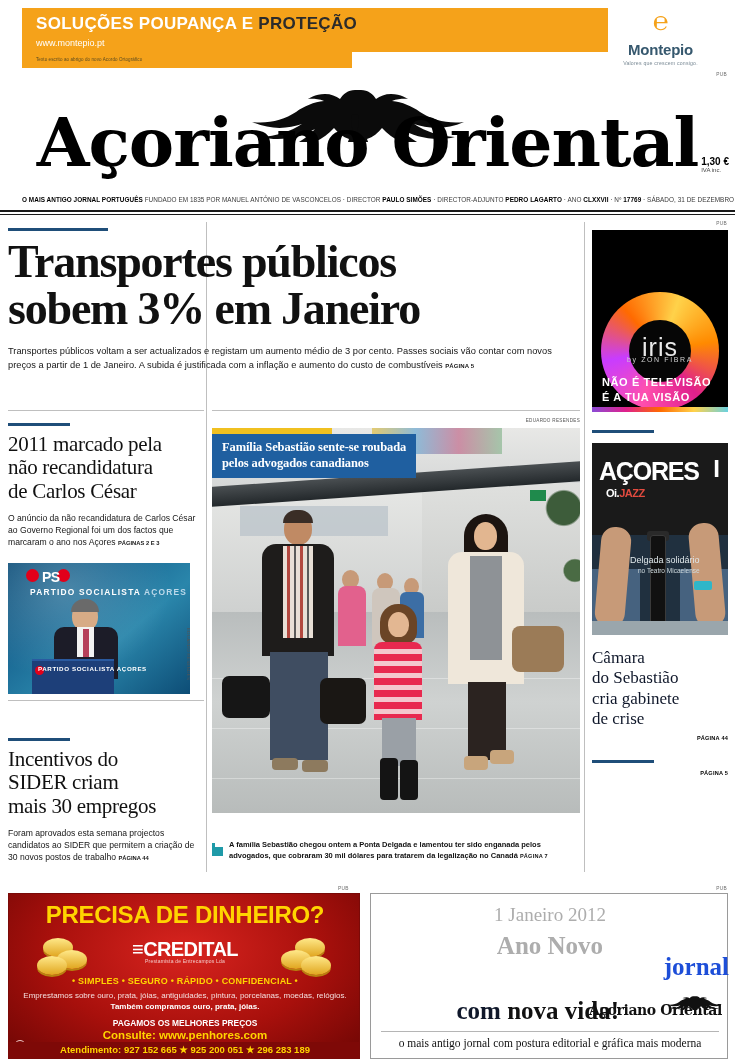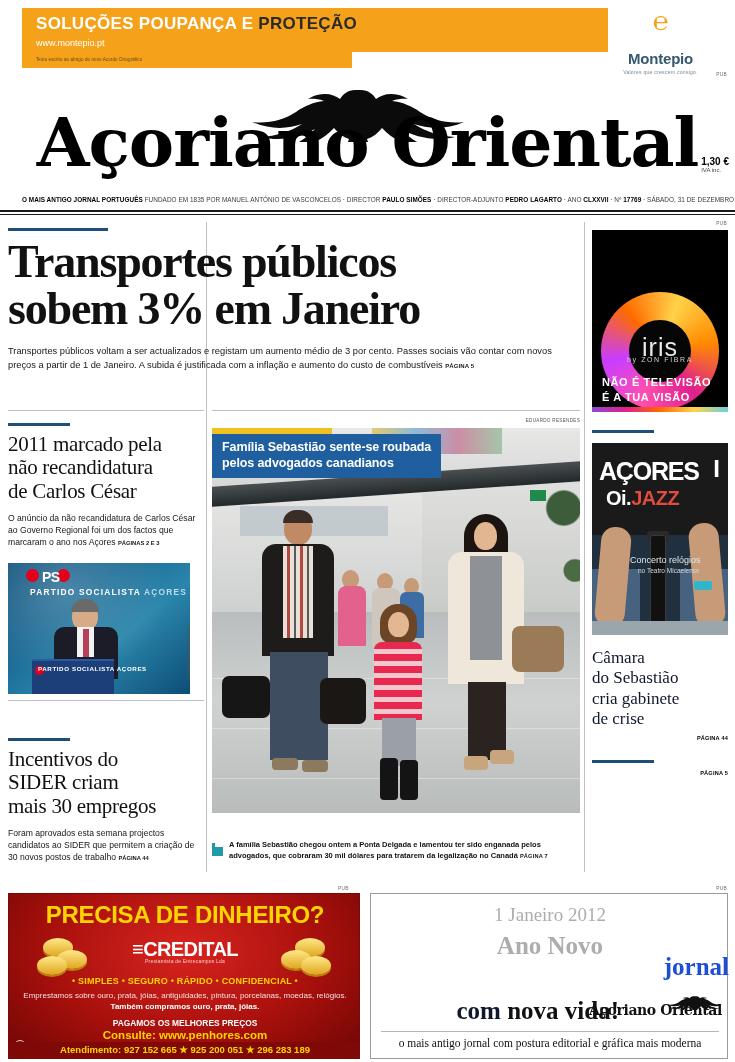--- a/index.html
+++ b/index.html
@@ -16,21 +16,21 @@
   
   .topad { position:absolute; left:22px; top:8px; width:691px; height:60px; background:#ffffff; }
   .topad-orange { position:absolute; left:0; top:0; width:600px; height:44px; background:#f5a21a; }
   .topad-orange2 { position:absolute; left:0; top:44px; width:330px; height:16px; background:#f5a21a; }
   .topad-title { position:absolute; left:14px; top:6px; font-size:17px; font-weight:700; letter-spacing:.3px; color:#ffffff; white-space:nowrap; }
   .topad-title b { color:#2b2b2b; font-weight:700; }
   .topad-url { position:absolute; left:14px; top:30px; font-size:9px; color:#ffffff; }
   .topad-legal { position:absolute; left:14px; top:49px; font-size:4.5px; color:#5a4a20; letter-spacing:.1px; }
   .montepio { position:absolute; right:0; top:0; width:105px; height:60px; background:#fff; text-align:center; }
   .mp-mark { font-size:26px; color:#f5a21a; line-height:1; margin-top:1px; font-family:"Liberation Serif", serif; font-weight:700; font-style:italic; }
-  .mp-name { font-size:15px; font-weight:700; color:#36586e; letter-spacing:-.2px; margin-top:15px; }
+  .mp-name { font-size:15px; font-weight:700; color:#36586e; letter-spacing:-.2px; margin-top:6px; }
   .mp-tag { font-size:5.2px; color:#7b8b96; letter-spacing:.2px; margin-top:2px; }
   .pub { position:absolute; font-size:4.8px; color:#6b6b6b; letter-spacing:.3px; }
 
   
   .masthead { position:absolute; left:0; top:84px; width:735px; height:126px; }
   .eagle { position:absolute; left:205px; top:0; width:300px; height:58px; }
   .logo-wrap { position:absolute; left:0; top:24px; width:735px; text-align:center; }
   .logo { font-family:"DejaVu Serif", serif; font-weight:700; font-size:68px; letter-spacing:-1px; line-height:1; color:#000; display:inline-block; }
   .price { position:absolute; right:6px; top:72px; text-align:left; }
   .price-v { font-size:10px; font-weight:700; }
@@ -93,21 +93,21 @@
   .ps-shirt { position:absolute; left:69px; top:64px; width:17px; height:30px; background:#f2f2f2; }
   .ps-tie { position:absolute; left:75px; top:66px; width:6px; height:28px; background:#b6405a; }
   .ps-podium { position:absolute; left:24px; top:96px; width:82px; height:36px; background:#1d3f79; border-top:2px solid #2a5aa0; }
   .ps-podium-t { position:absolute; left:30px; top:102px; font-size:6.2px; font-weight:700; color:#fff; letter-spacing:.6px; line-height:1.25; }
   .ps-podium-fist { position:absolute; left:27px; top:103px; width:9px; height:9px; border-radius:50%; background:#e2001a; }
   .photocredit-v { position:absolute; left:191px; top:628px; width:8px; font-size:4.4px; letter-spacing:.3px;
     color:#555; transform:rotate(90deg); transform-origin:left top; white-space:nowrap; }
 
   
   .credit-mid { position:absolute; left:212px; top:418px; width:368px; text-align:right; font-size:4.6px; letter-spacing:.3px; color:#555; }
-  .bigphoto { position:absolute; left:212px; top:428px; width:368px; height:385px; overflow:hidden; background:#15803d; }
+  .bigphoto { position:absolute; left:212px; top:428px; width:368px; height:385px; overflow:hidden; background:#15803d;font-family:Liberation Serif, serif; }
   .bp-ceiling { position:absolute; left:0; top:0; width:368px; height:64px; background:linear-gradient(180deg,#e8e8e6,#d4d6d6); }
   .bp-yellow { position:absolute; left:0; top:0; width:120px; height:16px; background:#f0c020; }
   .bp-mural { position:absolute; left:160px; top:0; width:130px; height:26px; background:linear-gradient(90deg,#e2c55c,#7fb3d5,#c77f9a,#9ac0a0); opacity:.85; }
   .bp-beam { position:absolute; left:0; top:46px; width:368px; height:20px; background:linear-gradient(180deg,#4a4f52,#23282b); transform:skewY(-4deg); }
   .bp-wallR { position:absolute; left:210px; top:55px; width:158px; height:130px; background:linear-gradient(180deg,#dfe0de,#c9cbc9); }
   .bp-wallL { position:absolute; left:0; top:58px; width:215px; height:126px; background:linear-gradient(180deg,#e6e7e5,#cfd1d0); }
   .bp-rail { position:absolute; left:28px; top:78px; width:148px; height:30px; background:#b9c3c9; opacity:.75; }
   .bp-plant { position:absolute; right:-6px; top:30px; width:74px; height:250px;
     background:radial-gradient(circle at 70% 20%, #3d5c3a 0 8%, rgba(0,0,0,0) 9%),
                radial-gradient(circle at 85% 45%, #4a6b44 0 7%, rgba(0,0,0,0) 8%),
@@ -131,21 +131,21 @@
   .mag { position:absolute; left:592px; top:443px; width:136px; height:192px; overflow:hidden; background:#111; }
   .mag-bg { position:absolute; inset:0; background:linear-gradient(180deg,#1a1a1a 0 48%, #20303f 48% 100%); }
   .mag-arm-l { position:absolute; left:6px; top:84px; width:30px; height:100px; background:#c79a78; border-radius:14px; transform:rotate(5deg); }
   .mag-arm-r { position:absolute; right:6px; top:80px; width:30px; height:104px; background:#c79a78; border-radius:14px; transform:rotate(-5deg); }
   .mag-jeans-l { position:absolute; left:0px; top:126px; width:48px; height:66px; background:#46627f; }
   .mag-jeans-r { position:absolute; right:0px; top:126px; width:48px; height:66px; background:#46627f; }
   .mag-clar { position:absolute; left:58px; top:92px; width:16px; height:92px; background:#111; border-radius:3px; box-shadow:inset 0 0 0 1px #3a3a3a; }
   .mag-clar2 { position:absolute; left:55px; top:88px; width:22px; height:10px; background:#2a2a2a; border-radius:3px; }
   .mag-title { position:absolute; left:7px; top:14px; font-size:25px; font-weight:700; color:#fff; letter-spacing:-1.2px; }
   .mag-num { position:absolute; right:8px; top:12px; font-size:24px; font-weight:700; color:#fff; }
-  .mag-sub { position:absolute; left:14px; top:44px; font-size:20px; font-weight:700; color:#fff; letter-spacing:-.5px; }
+  .mag-sub { position:absolute; left:14px; top:44px; font-size:11px; font-weight:700; color:#fff; letter-spacing:-.5px; }
   .mag-sub em { color:#e24b3f; font-style:normal; }
   .mag-cc { position:absolute; left:38px; top:112px; font-size:9px; color:#dfe7ea; }
   .mag-cc2 { position:absolute; left:46px; top:124px; font-size:6.5px; color:#cfdade; }
   .mag-watch { position:absolute; right:16px; top:138px; width:18px; height:9px; background:#2fb6c8; border-radius:2px; }
   .mag-bar { position:absolute; left:0; bottom:0; width:136px; height:14px; background:#9aa6ac; }
 
   
   .credital { position:absolute; left:8px; top:893px; width:352px; height:166px;
     background:radial-gradient(ellipse at 50% 35%, #d8241f 0%, #a8100c 55%, #6e0604 100%);
     border:1px solid #7a0a08; overflow:hidden; }
@@ -349,21 +349,21 @@
     <div class="mag-jeans-l"></div>
     <div class="mag-jeans-r"></div>
     <div class="mag-arm-l"></div>
     <div class="mag-arm-r"></div>
     <div class="mag-clar2"></div>
     <div class="mag-clar"></div>
     <div class="mag-watch"></div>
     <div class="mag-title">AÇORES</div>
     <div class="mag-num">I</div>
     <div class="mag-sub"><span>Oi.</span><em>JAZZ</em></div>
-    <div class="mag-cc">Concerto relógios</div>
+    <div class="mag-cc">Delgada solidário</div>
     <div class="mag-cc2">no Teatro Micaelense</div>
     <div class="mag-bar"></div>
   </div>
 
   <div style="position:absolute; left:592px; top:648px; width:136px;">
     <h3 class="rcol">
       <span>Câmara</span><br>
       <span>do Sebastião</span><br>
       <span>cria gabinete</span><br>
       <span>de crise</span>

